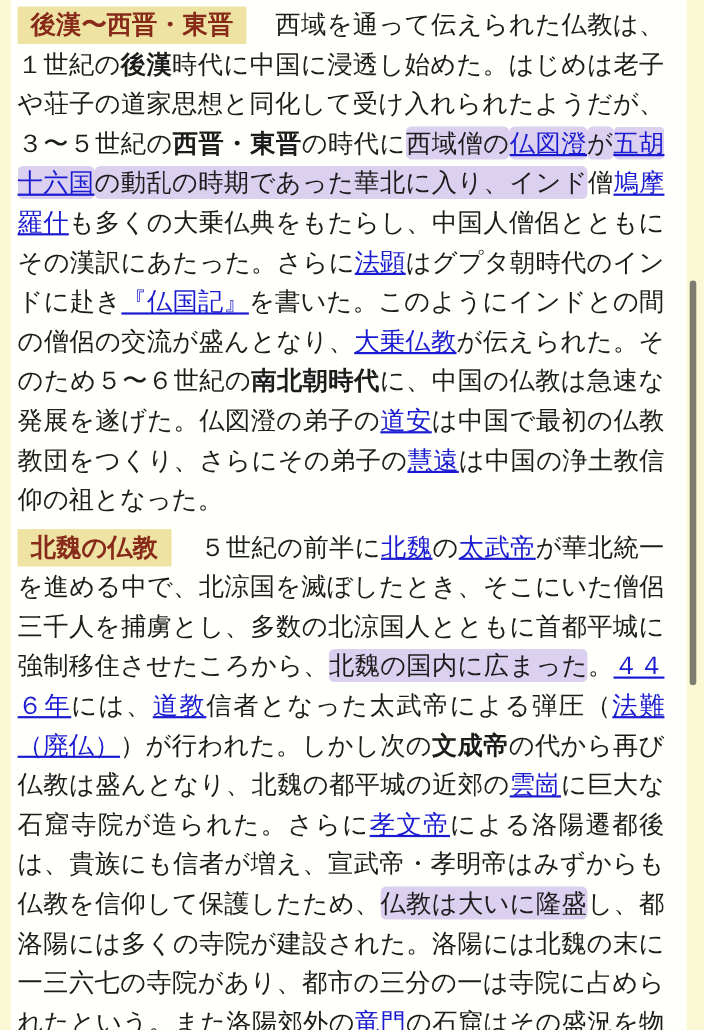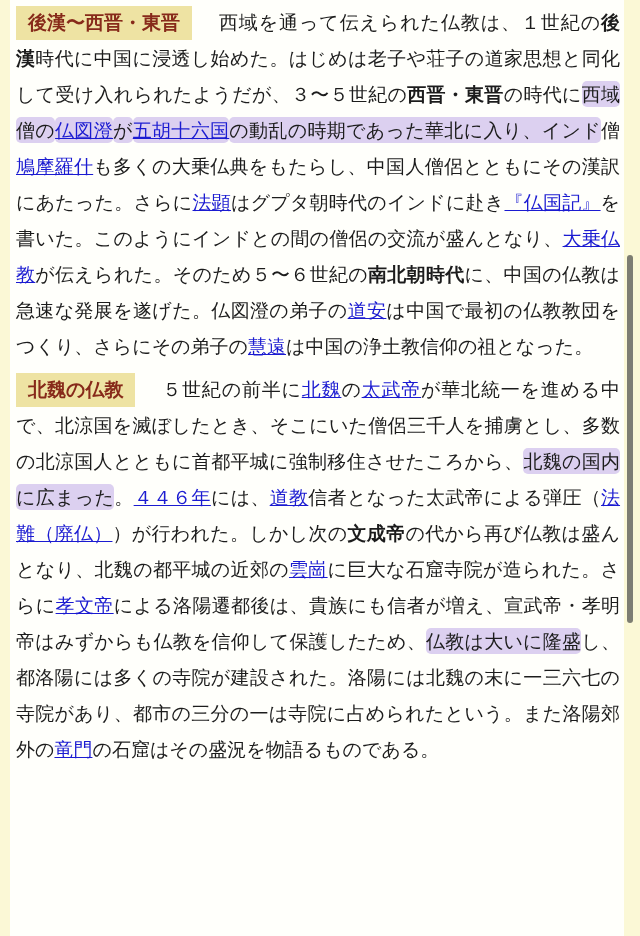--- a/index.html
+++ b/index.html
@@ -15,22 +15,22 @@
     position: absolute;
     left: 10px;
     top: 0;
     width: 614px;
     height: 936px;
     background: #fffffb;
     box-sizing: border-box;
     padding: 5px 4px 0 6px;
   }
   .para {
-    margin: 0 0 7px 0;
-    font-size: 19px;
+    margin: 0 16px 7px 0;
+    font-size: 23px;
     line-height: 36px;
     color: #1c1c1c;
     text-align: justify;
   }
   .badge {
     display: inline-block;
     background: #eee3a3;
     color: #872a1a;
     font-weight: bold;
     padding: 0 12px 1px 12px;

